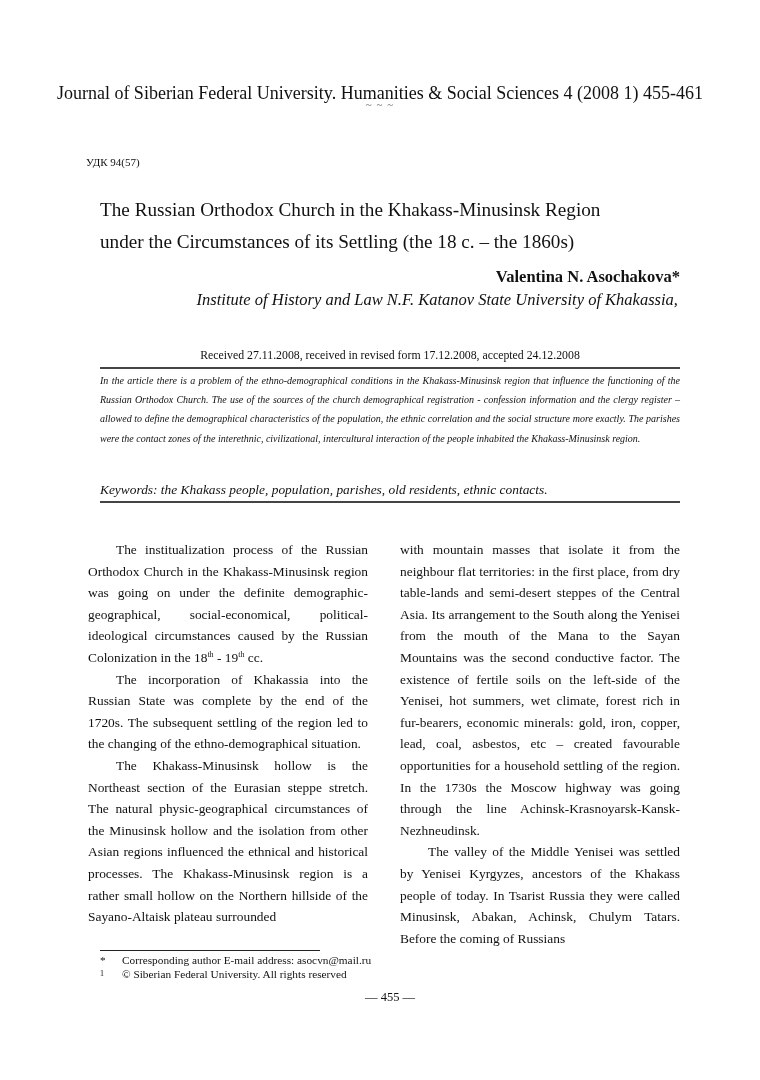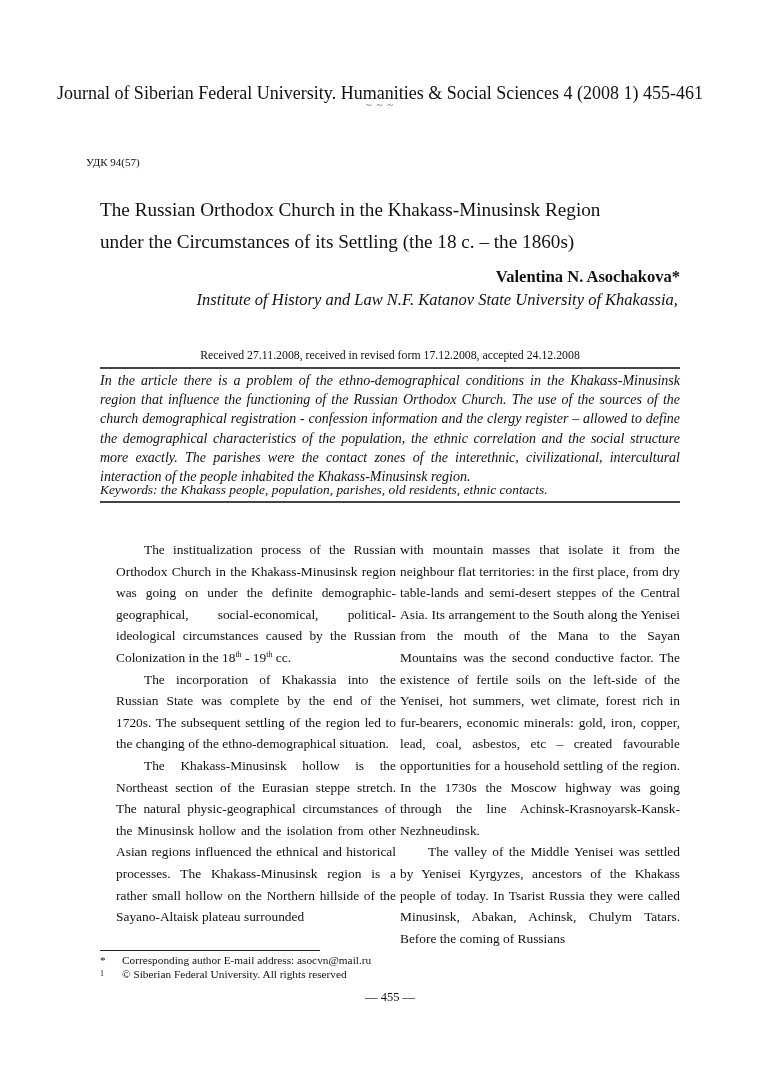--- a/index.html
+++ b/index.html
@@ -11,27 +11,27 @@
     .abs { position: absolute; }
     .journal { left: 0; width: 760px; top: 83px; text-align: center; font-size: 18px; }
     .tilde { left: 0; width: 760px; top: 98px; text-align: center; font-size: 11px; color: #666; letter-spacing: 1px; }
     .udk { left: 86px; top: 156px; font-size: 11px; }
     .title { left: 100px; width: 590px; top: 194px; font-size: 19.2px; font-weight: normal; line-height: 32px; }
     .author { right: 80px; top: 267px; font-size: 16.5px; font-weight: bold; text-align: left; }
     .affil { right: 82px; top: 288px; font-size: 16.5px; font-style: italic; text-align: right; line-height: 23px; margin-left: 48px; }
     .affil sup { font-size: 9px; }
     .received { left: 0; width: 780px; top: 348px; text-align: center; font-size: 11.8px; }
     .rule { left: 100px; width: 580px; height: 2px; background: #444; }
-    .abstract { left: 100px; width: 580px; top: 371px; font-size: 14px; font-style: italic; text-align: justify; line-height: 19.2px; }
+    .abstract { left: 100px; width: 580px; top: 371px; font-size: 10px; font-style: italic; text-align: justify; line-height: 19.2px; }
     .keywords { left: 100px; width: 580px; top: 482px; font-size: 13.4px; font-style: italic; }
     .col { top: 539px; width: 280px; font-size: 13.4px; line-height: 21.6px; text-align: justify; }
     .col p { margin: 0; text-indent: 28px; }
     .col p.noindent { text-indent: 0; }
     .col sup { font-size: 8px; line-height: 0; }
-    .col-left { left: 116px; }
+    .col-left { left: 88px; }
     .col-right { left: 400px; }
     .fn-rule { left: 100px; width: 220px; height: 1px; background: #222; top: 950px; }
     .footnotes { left: 100px; top: 953px; font-size: 11.3px; line-height: 14px; }
     .fn { display: flex; }
     .fn .mark { width: 22px; flex: none; }
     .fn .mark.small { font-size: 8px; }
     .pagenum { left: 0; width: 780px; top: 990px; text-align: center; font-size: 12.5px; }
   </style>
 </head>
 <body>

